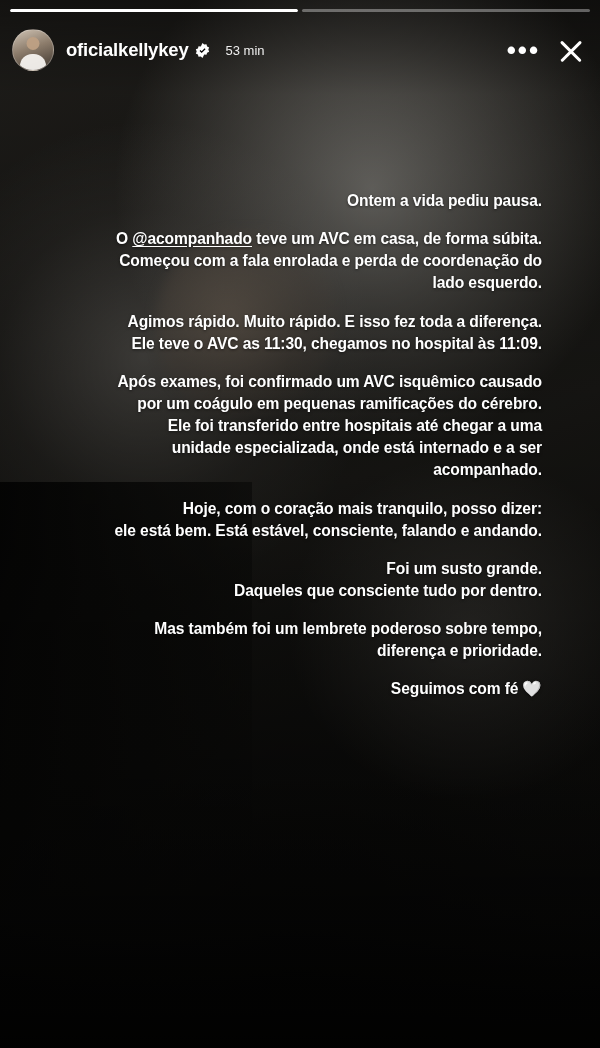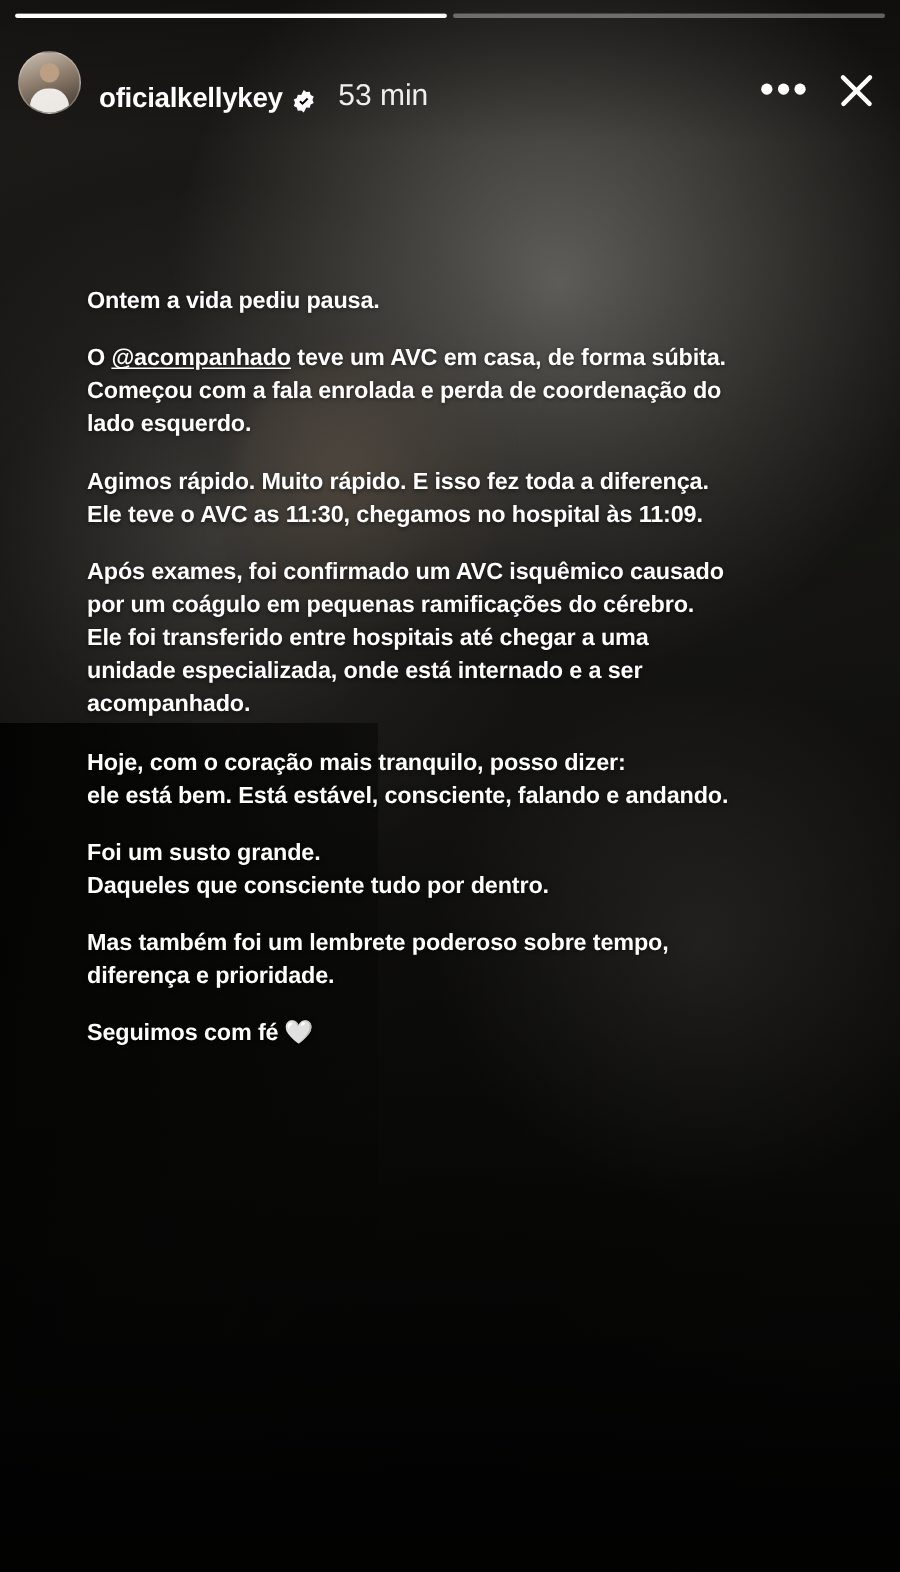--- a/index.html
+++ b/index.html
@@ -80,21 +80,21 @@
   }
 
   
   .header {
     position: absolute;
     top: 24px;
     left: 0;
     right: 0;
     height: 52px;
     display: flex;
-    align-items: flex-end;
+    align-items: center;
     padding: 0 12px;
     box-sizing: border-box;
     z-index: 6;
   }
   .avatar {
     width: 42px;
     height: 42px;
     border-radius: 50%;
     flex: 0 0 auto;
     overflow: hidden;
@@ -136,21 +136,21 @@
   }
   .verified {
     margin-left: 6px;
     width: 17px;
     height: 17px;
     flex: 0 0 auto;
     display: inline-block;
   }
   .timestamp {
     color: rgba(255,255,255,0.92);
-    font-size: 20px;
+    font-size: 13px;
     margin-left: 14px;
     white-space: nowrap;
   }
   .header-spacer { flex: 1 1 auto; }
   .more-btn {
     color: #fff;
     font-size: 26px;
     line-height: 1;
     letter-spacing: 2px;
     padding: 4px 10px;
@@ -178,21 +178,21 @@
 
   
   .story-text {
     position: absolute;
     top: 190px;
     left: 0;
     right: 0;
     padding: 0 58px;
     box-sizing: border-box;
     z-index: 5;
-    text-align: left;
+    text-align: right;
     color: #ffffff;
     font-size: 15.6px;
     font-weight: bold;
     line-height: 1.42;
     letter-spacing: -0.1px;
     text-shadow: 0 1px 3px rgba(0,0,0,0.55);
   }
   .para {
     margin: 0 0 16px 0;
     white-space: pre-line;

